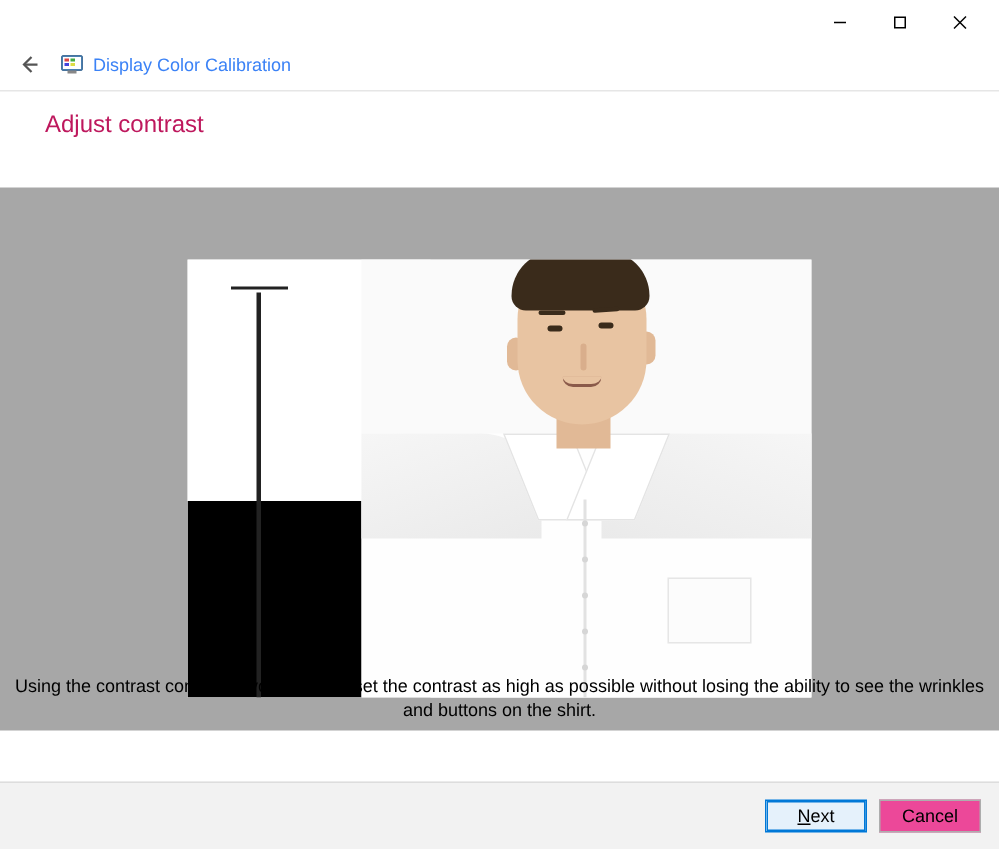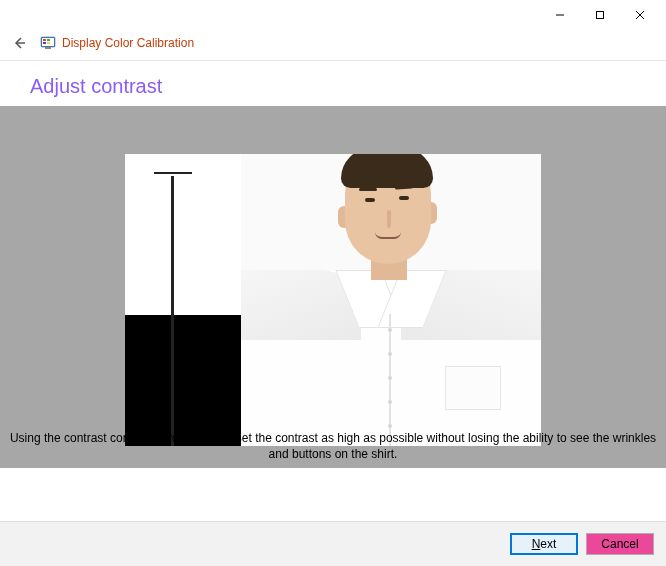--- a/index.html
+++ b/index.html
@@ -43,27 +43,27 @@
     color: #555;
     margin-right: 12px;
   }
   .app-icon {
     width: 16px;
     height: 16px;
     margin-right: 6px;
   }
   .app-title {
     font-size: 12px;
-    color: #c2410c;
+    color: #3b82f6;
   }
   .heading {
-    color: #8b5cf6;
-    font-size: 20px;
+    color: #be185d;
+    font-size: 16px;
     font-weight: 400;
-    padding: 14px 8px 8px 30px;
+    padding: 14px 8px 32px 30px;
   }
   .content {
     background: #a7a7a7;
     height: 362px;
     position: relative;
     display: flex;
     flex-direction: column;
     align-items: center;
     justify-content: flex-start;
     padding-top: 48px;

